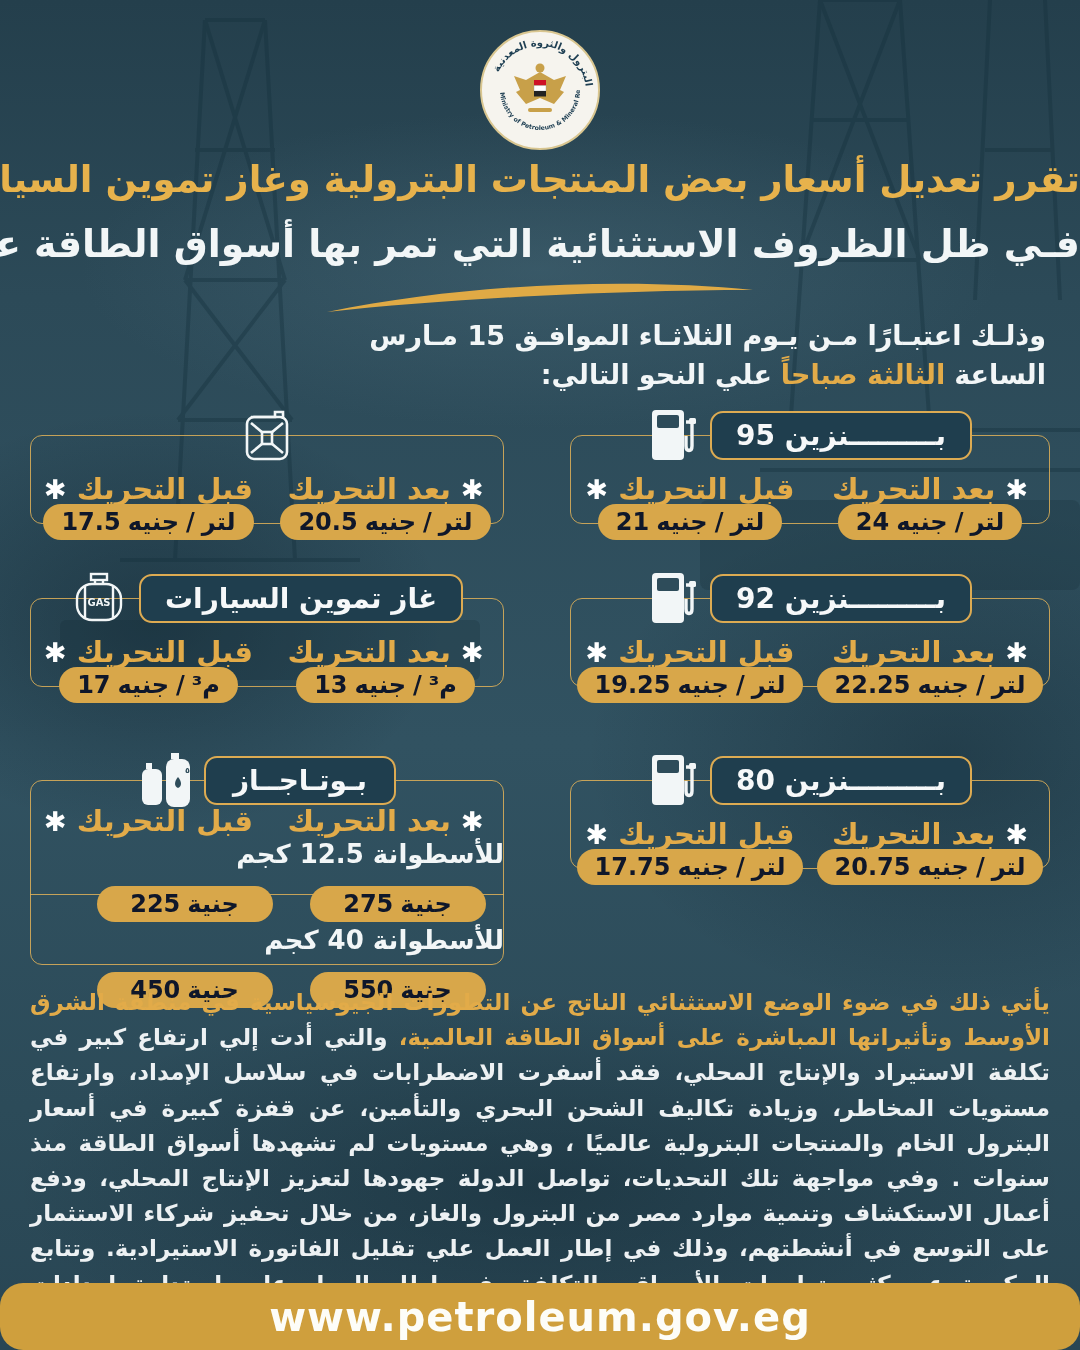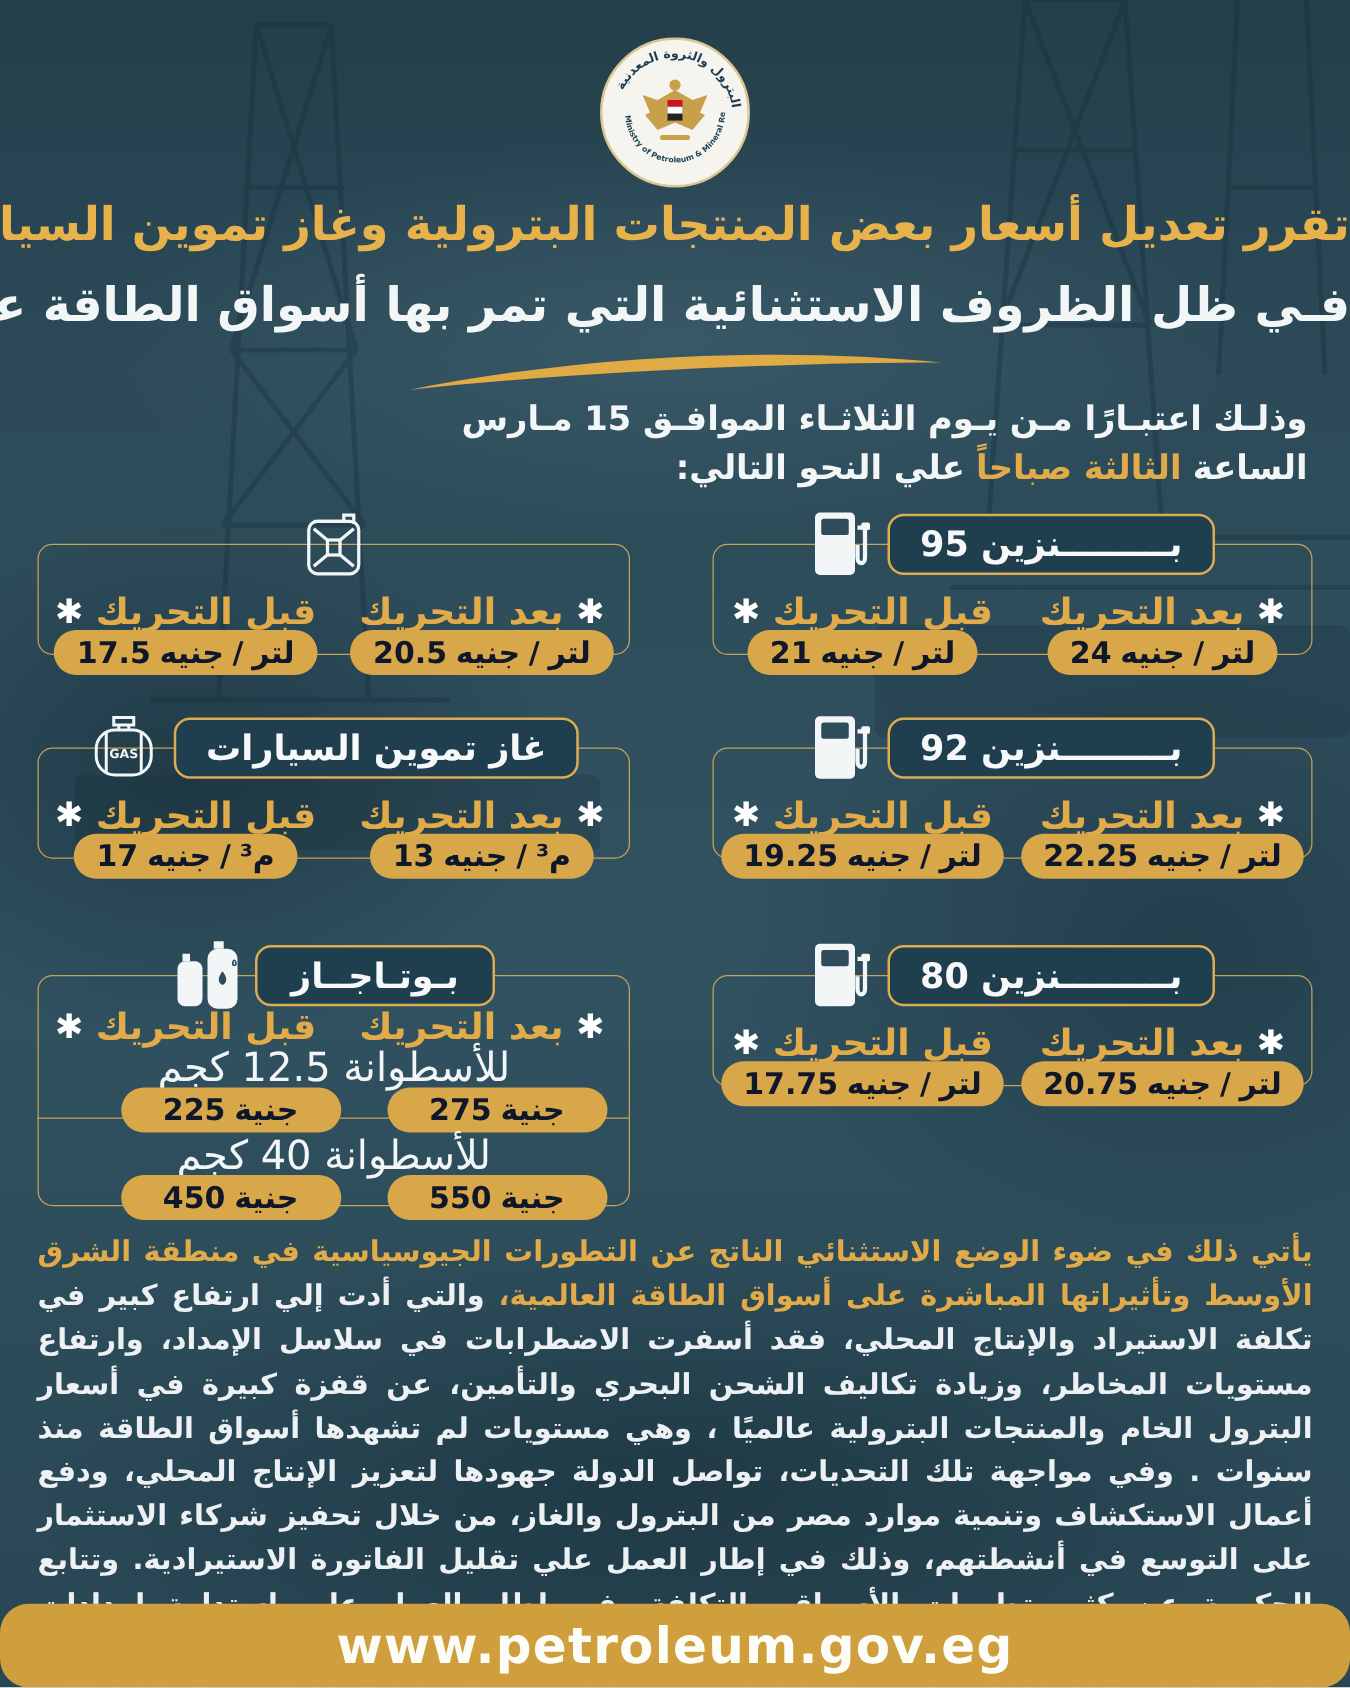--- a/index.html
+++ b/index.html
@@ -49,23 +49,23 @@
          text-align:center;white-space:nowrap;line-height:1.25;}
   .duo{display:flex;}
   .duo .half{width:50%;display:flex;flex-direction:column;align-items:center;}
   .labels{margin-top:5px;height:36px;}
   .lab{display:flex;align-items:center;gap:10px;color:#e2ab49;font-weight:800;font-size:29px;white-space:nowrap;}
   .ast{color:#ffffff;font-size:27px;line-height:1;}
   .pills{margin-top:-4px;}
   .vpill{display:inline-flex;direction:ltr;align-items:center;justify-content:center;gap:7px;
          background:#d8a74a;color:#0f172a;font-weight:800;font-size:24px;
          border-radius:19px;padding:5px 18px;min-width:140px;height:26px;white-space:nowrap;}
-  .seclabel{text-align:center;color:#f2f6f7;font-weight:400;font-size:32px;height:32px;line-height:32px;}
+  .seclabel{color:#f2f6f7;font-weight:700;font-size:26px;height:32px;line-height:32px;}
   .bt .labels{margin-top:-8px;height:34px;}
-  .bt .pills{margin-top:0px;margin-bottom:2px;padding-left:48px;}
+  .bt .pills{margin-top:16px;margin-bottom:2px;padding-left:48px;}
 
   
   .bodytext{top:962px;left:30px;width:1020px;direction:rtl;text-align:justify;
             color:#edf1f3;font-weight:700;font-size:23px;line-height:1.53;}
   .bodytext .gold{font-weight:800;}
 
   
   .footer{position:absolute;left:0;bottom:0;width:1080px;height:67px;background:#cf9f3d;z-index:3;
           display:flex;align-items:center;justify-content:center;border-radius:23px;}
   .footer .url{color:#fdfdf8;font-weight:800;font-size:40px;letter-spacing:1px;}

